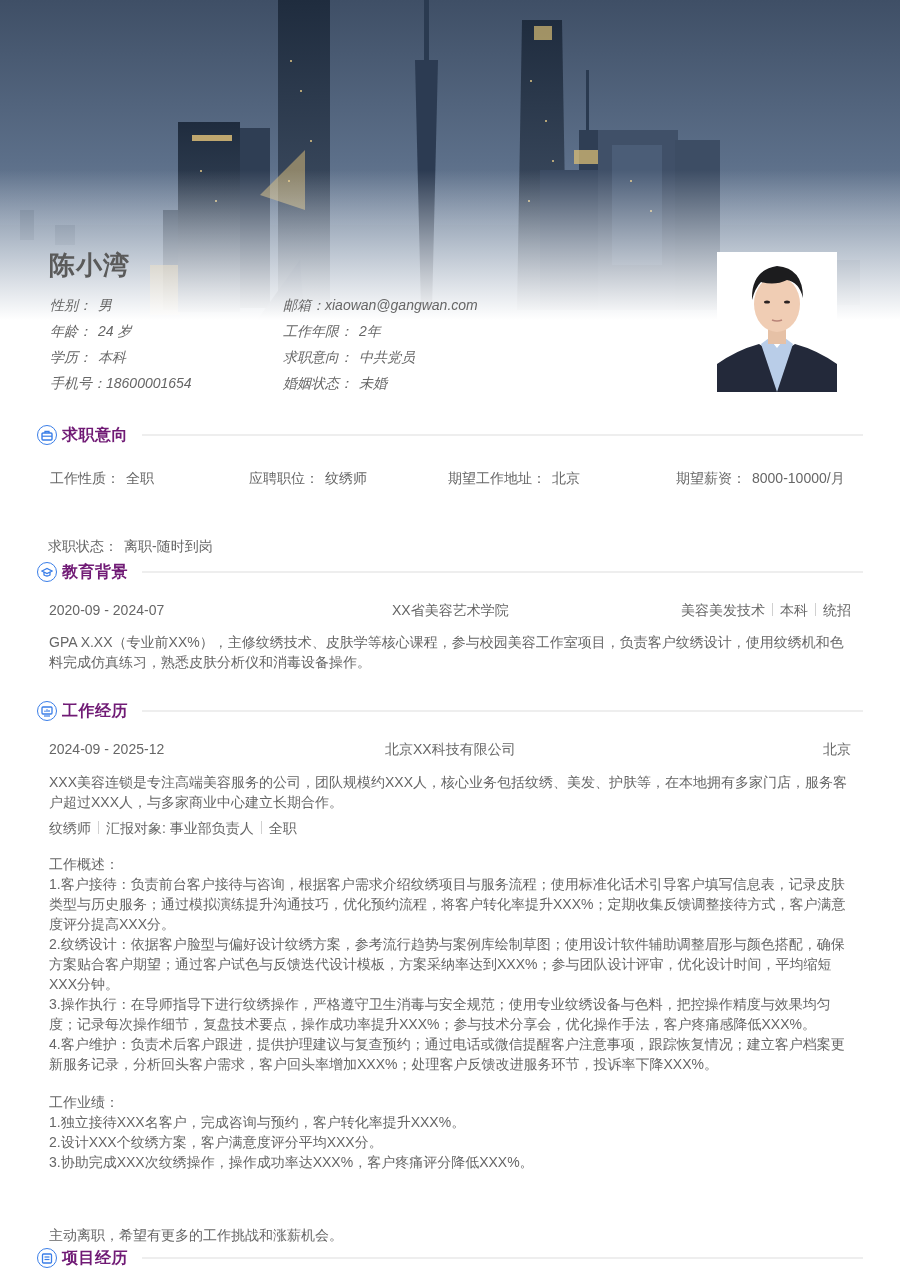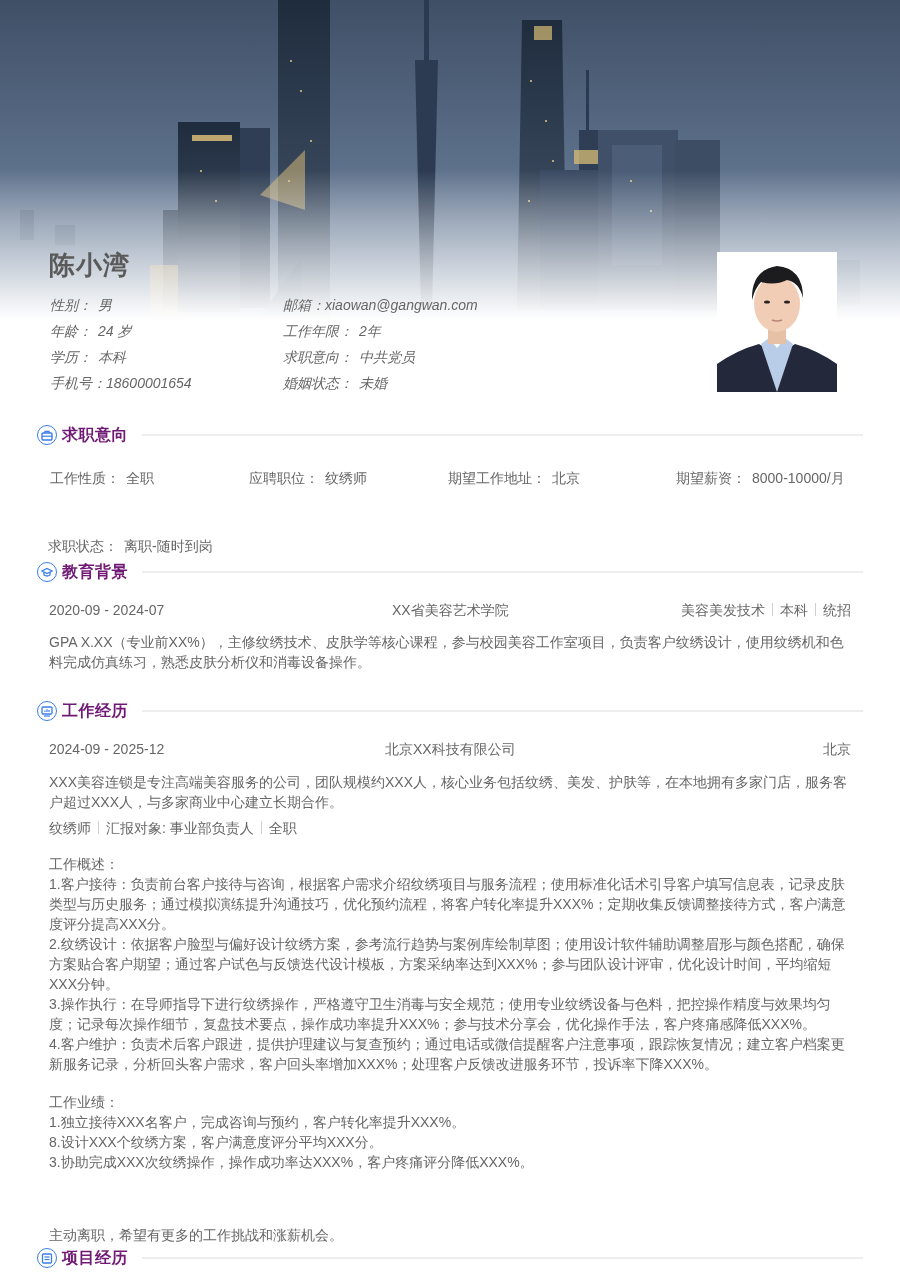--- a/index.html
+++ b/index.html
@@ -198,21 +198,21 @@
   <p>工作概述：</p>
   <p>1.客户接待：负责前台客户接待与咨询，根据客户需求介绍纹绣项目与服务流程；使用标准化话术引导客户填写信息表，记录皮肤类型与历史服务；通过模拟演练提升沟通技巧，优化预约流程，将客户转化率提升XXX%；定期收集反馈调整接待方式，客户满意度评分提高XXX分。</p>
   <p>2.纹绣设计：依据客户脸型与偏好设计纹绣方案，参考流行趋势与案例库绘制草图；使用设计软件辅助调整眉形与颜色搭配，确保方案贴合客户期望；通过客户试色与反馈迭代设计模板，方案采纳率达到XXX%；参与团队设计评审，优化设计时间，平均缩短XXX分钟。</p>
   <p>3.操作执行：在导师指导下进行纹绣操作，严格遵守卫生消毒与安全规范；使用专业纹绣设备与色料，把控操作精度与效果均匀度；记录每次操作细节，复盘技术要点，操作成功率提升XXX%；参与技术分享会，优化操作手法，客户疼痛感降低XXX%。</p>
   <p>4.客户维护：负责术后客户跟进，提供护理建议与复查预约；通过电话或微信提醒客户注意事项，跟踪恢复情况；建立客户档案更新服务记录，分析回头客户需求，客户回头率增加XXX%；处理客户反馈改进服务环节，投诉率下降XXX%。</p>
 </div>
 
 <div class="para" style="top:1092px;">
   <p>工作业绩：</p>
   <p>1.独立接待XXX名客户，完成咨询与预约，客户转化率提升XXX%。</p>
-  <p>8.设计XXX个纹绣方案，客户满意度评分平均XXX分。</p>
+  <p>2.设计XXX个纹绣方案，客户满意度评分平均XXX分。</p>
   <p>3.协助完成XXX次纹绣操作，操作成功率达XXX%，客户疼痛评分降低XXX%。</p>
 </div>
 
 <div class="para" style="top:1199px;margin-top:26px;">主动离职，希望有更多的工作挑战和涨薪机会。</div>
 
 <div class="section-head" style="top:1246px;">
   <span class="sicon">
     <svg width="12" height="11" viewBox="0 0 12 11">
         <rect x="1.5" y="1" width="9" height="9" rx="1" fill="none" stroke="#3a7ee8" stroke-width="1.3"></rect>
         <line x1="3.5" y1="4" x2="8.5" y2="4" stroke="#3a7ee8" stroke-width="1.2"></line>

